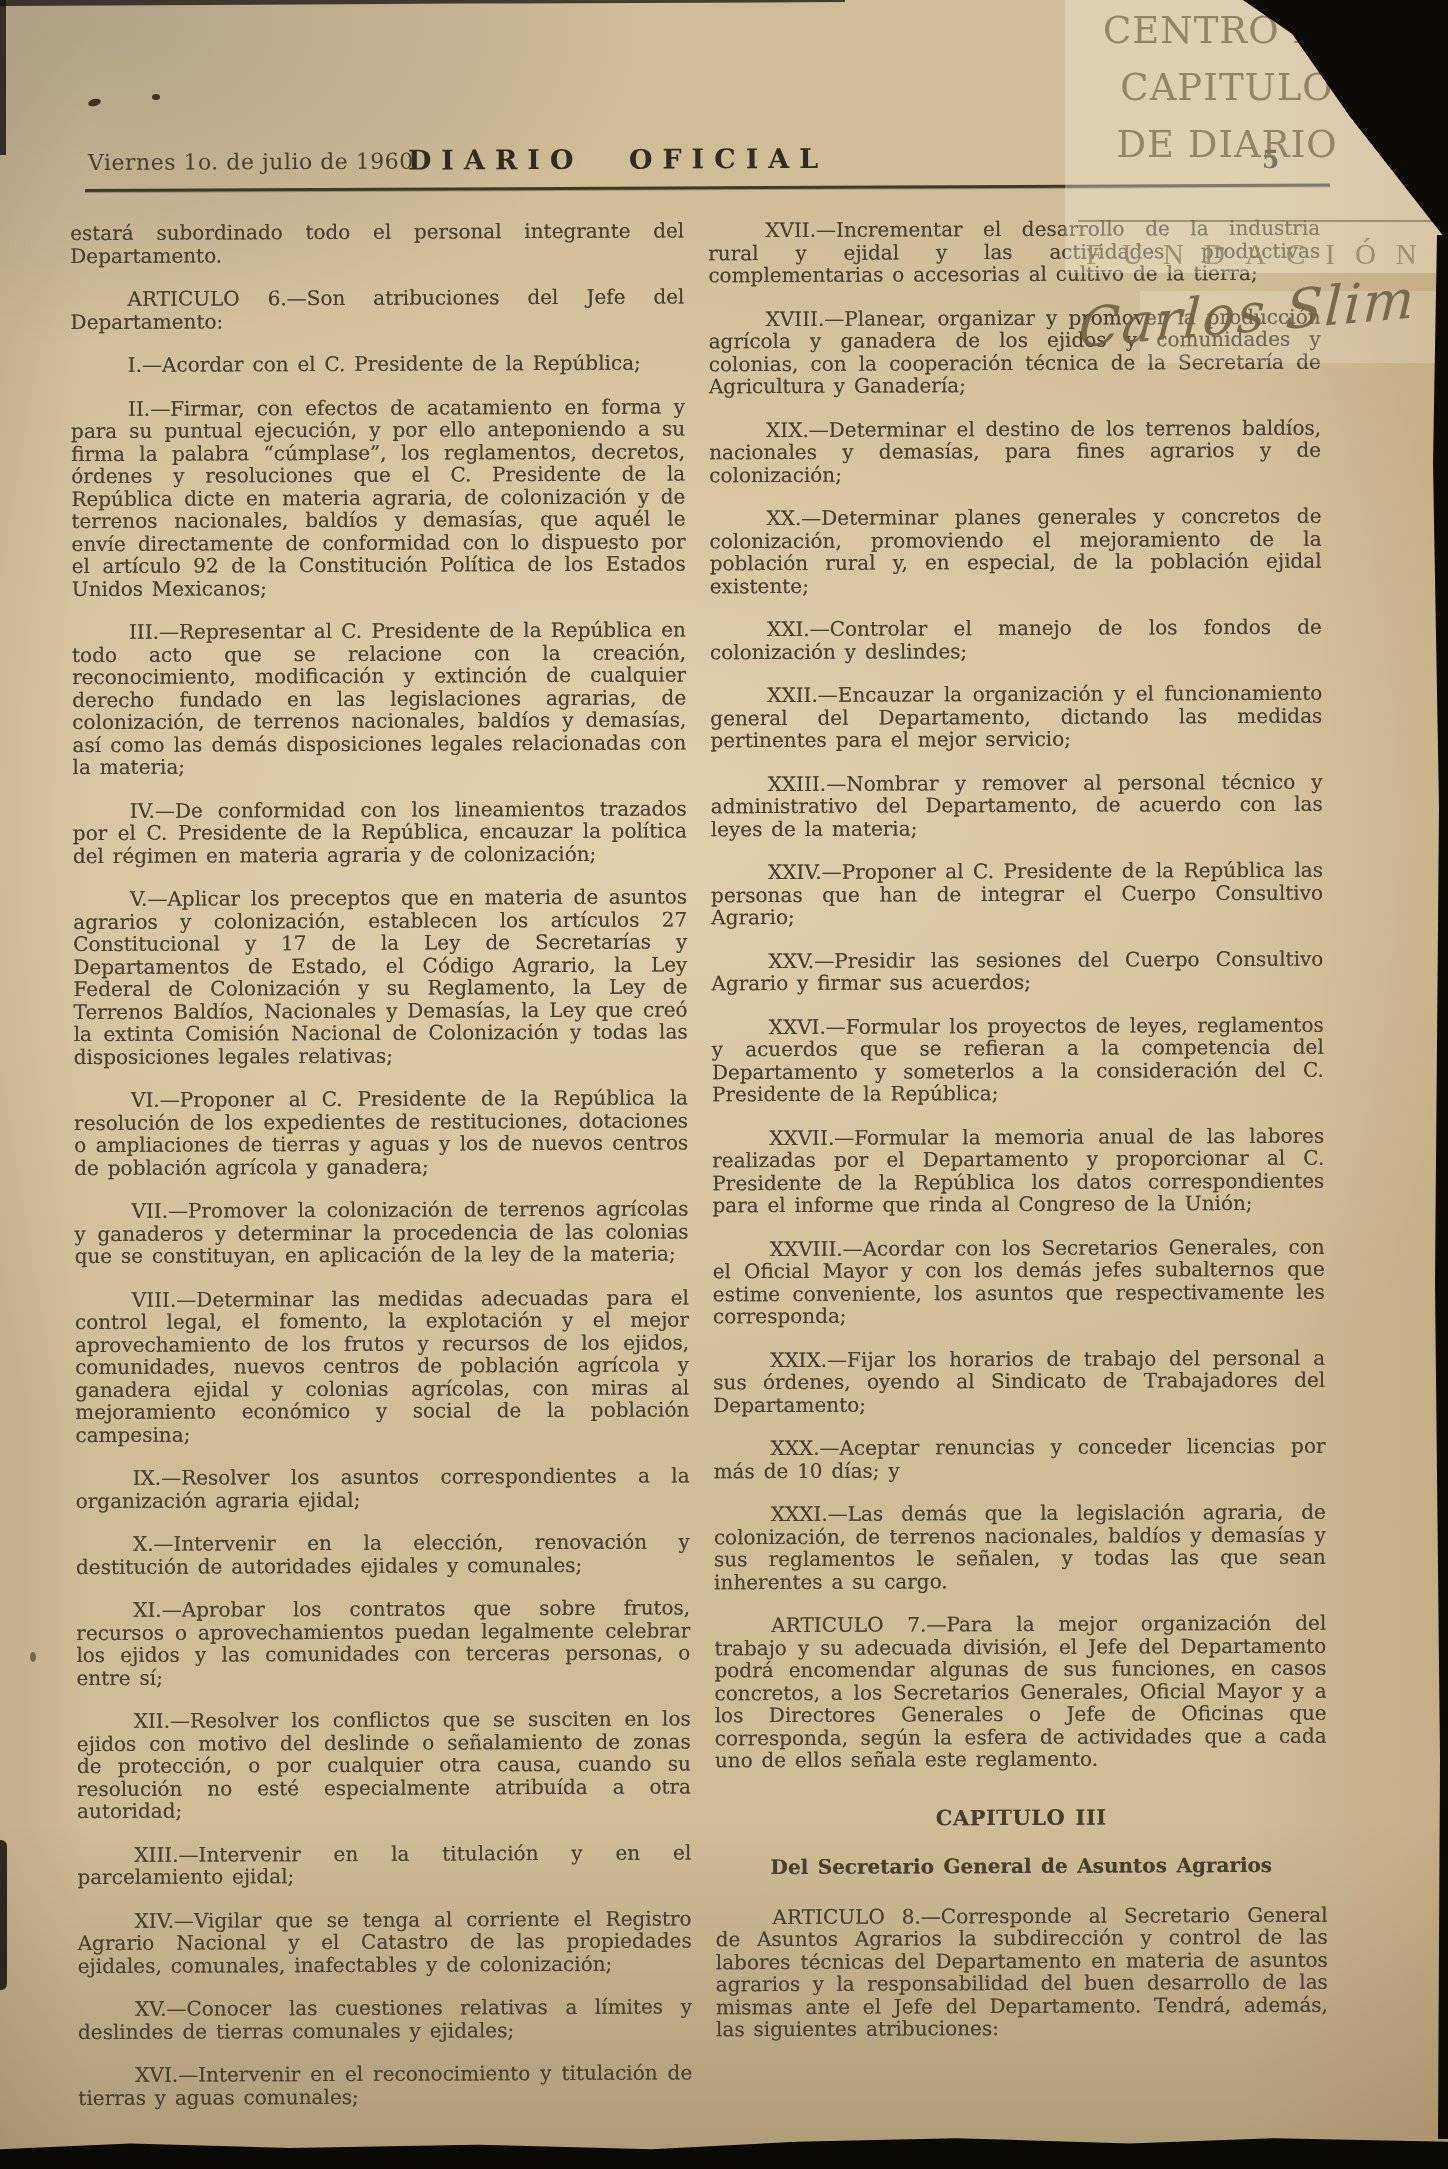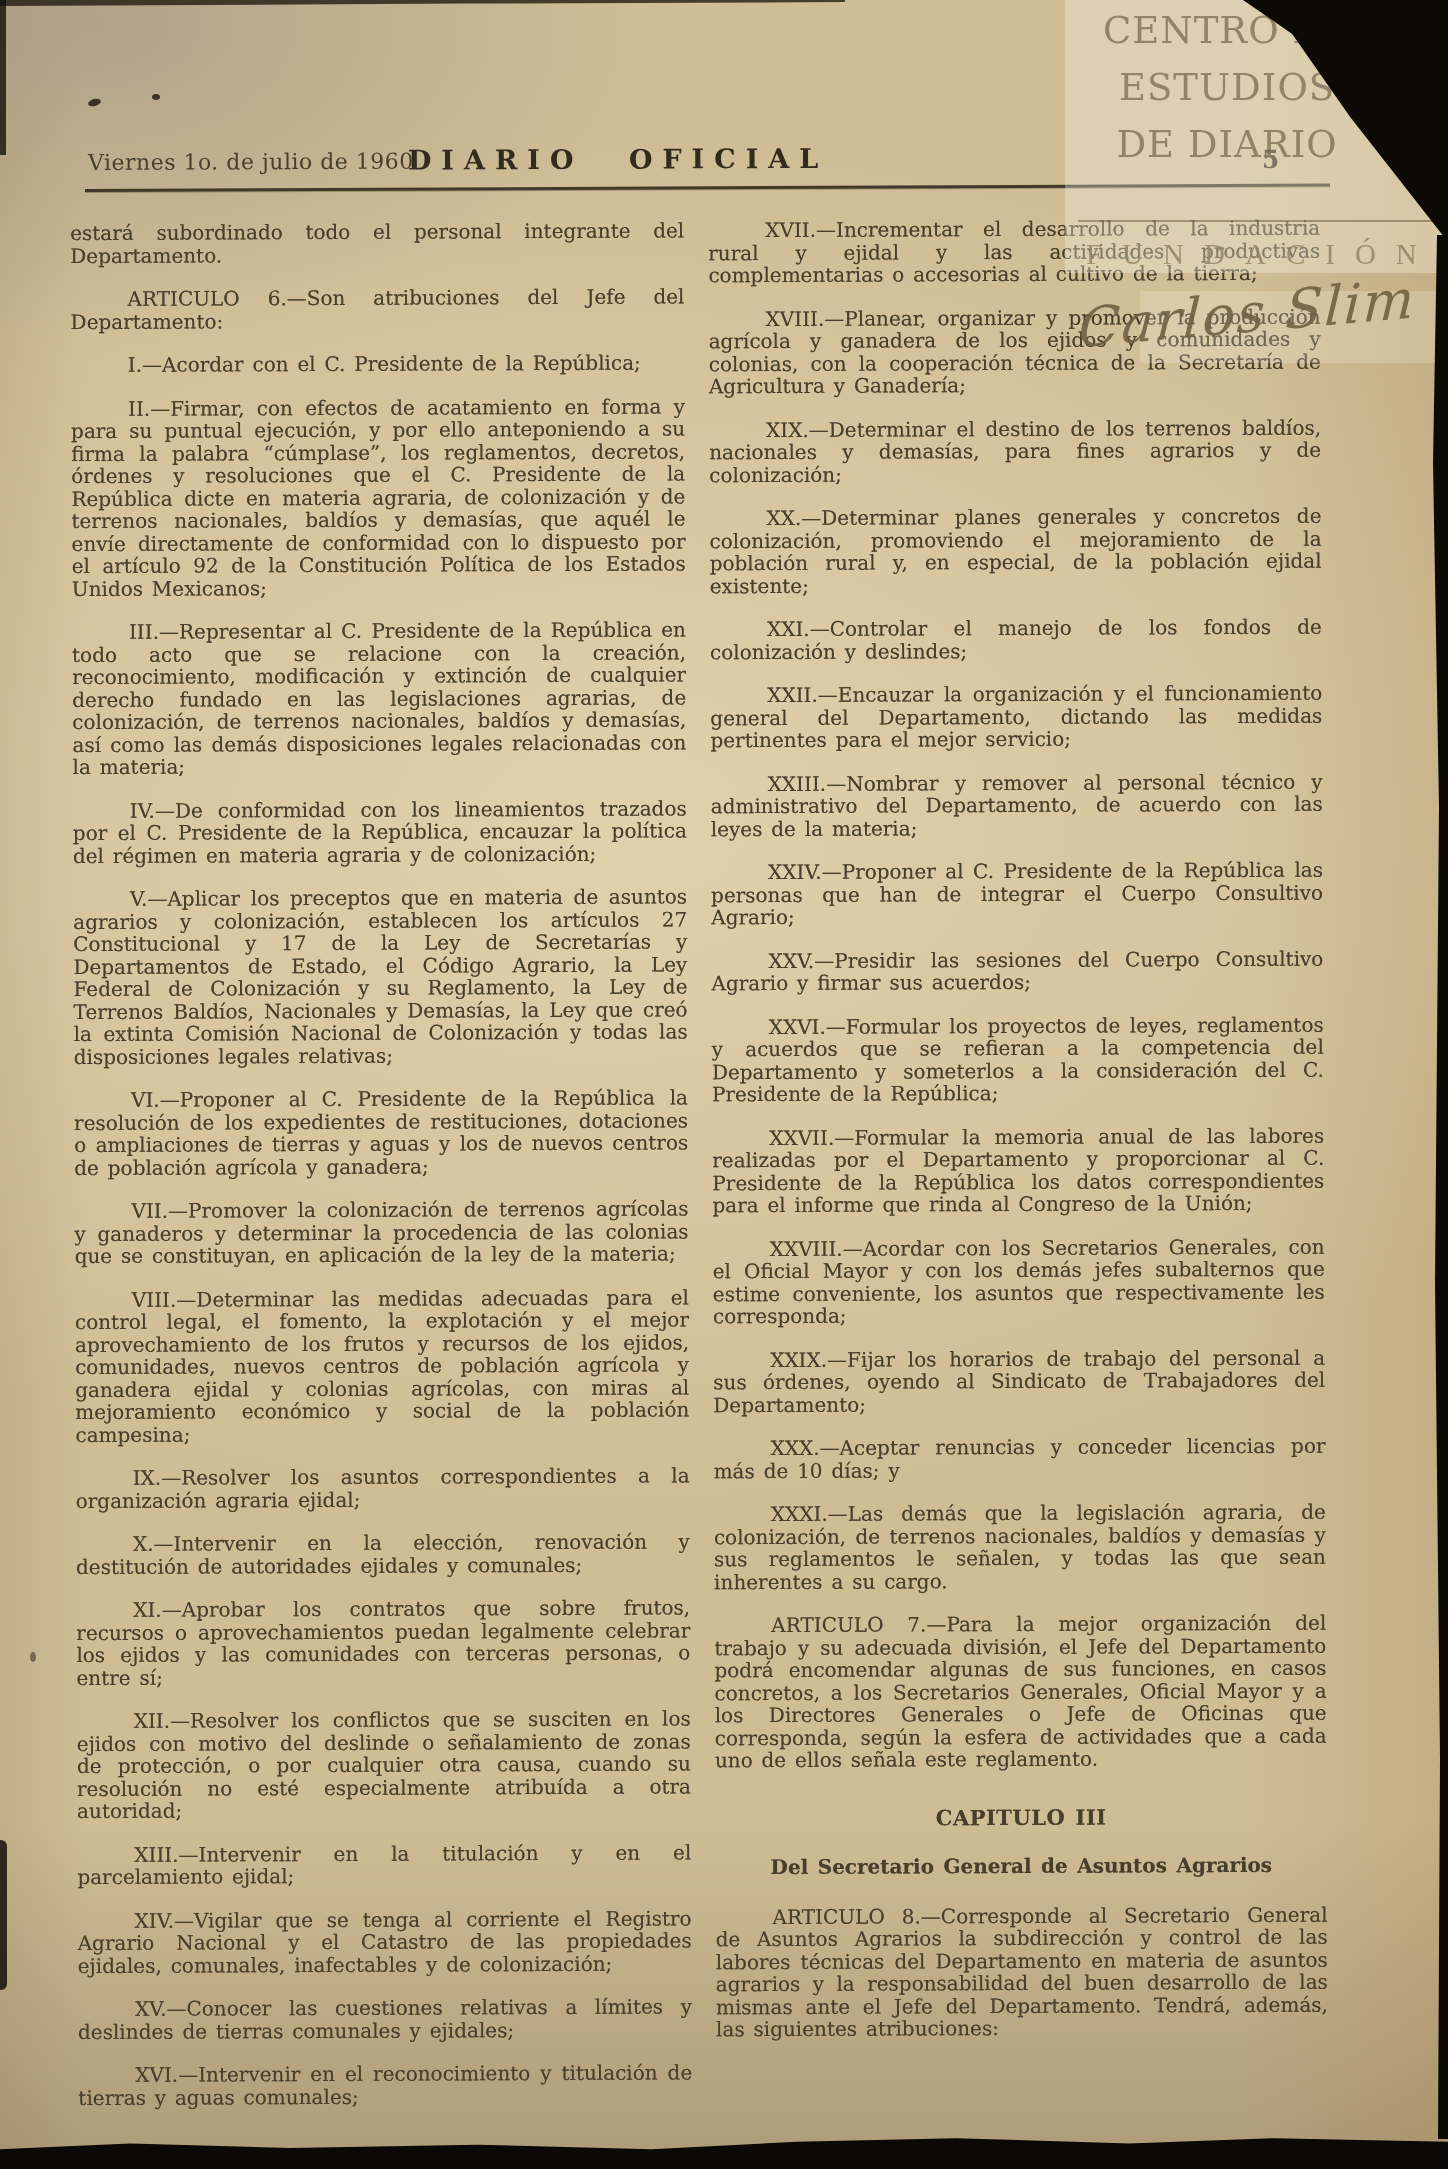--- a/index.html
+++ b/index.html
@@ -104,21 +104,21 @@
         <p class="para">ARTICULO 7.—Para la mejor organización del trabajo y su adecuada división, el Jefe del Departamento podrá encomendar algunas de sus funciones, en casos concretos, a los Secretarios Generales, Oficial Mayor y a los Directores Generales o Jefe de Oficinas que corresponda, según la esfera de actividades que a cada uno de ellos señala este reglamento.</p>
         <p class="para s-chapter">CAPITULO III</p>
         <p class="para s-section">Del Secretario General de Asuntos Agrarios</p>
         <p class="para">ARTICULO 8.—Corresponde al Secretario General de Asuntos Agrarios la subdirección y control de las labores técnicas del Departamento en materia de asuntos agrarios y la responsabilidad del buen desarrollo de las mismas ante el Jefe del Departamento. Tendrá, además, las siguientes atribuciones:</p>
       </div>
   </div>
 
   <div class="wm-box"></div>
   <div class="wm-lines">
     <div>CENTRO DE</div>
-    <div>ESTUDIOS</div>
+    <div>CAPITULO</div>
     <div>DE DIARIO</div>
   </div>
   <div class="wm-rule"></div>
   <div class="wm-foundation">FUNDACIÓN</div>
   <div class="sig-box"></div>
   <div class="signature">Carlos Slim</div>
 
   <div class="edge edge-corner-tr"></div>
   <div class="edge edge-right"></div>
   <div class="edge edge-bottom"></div>

